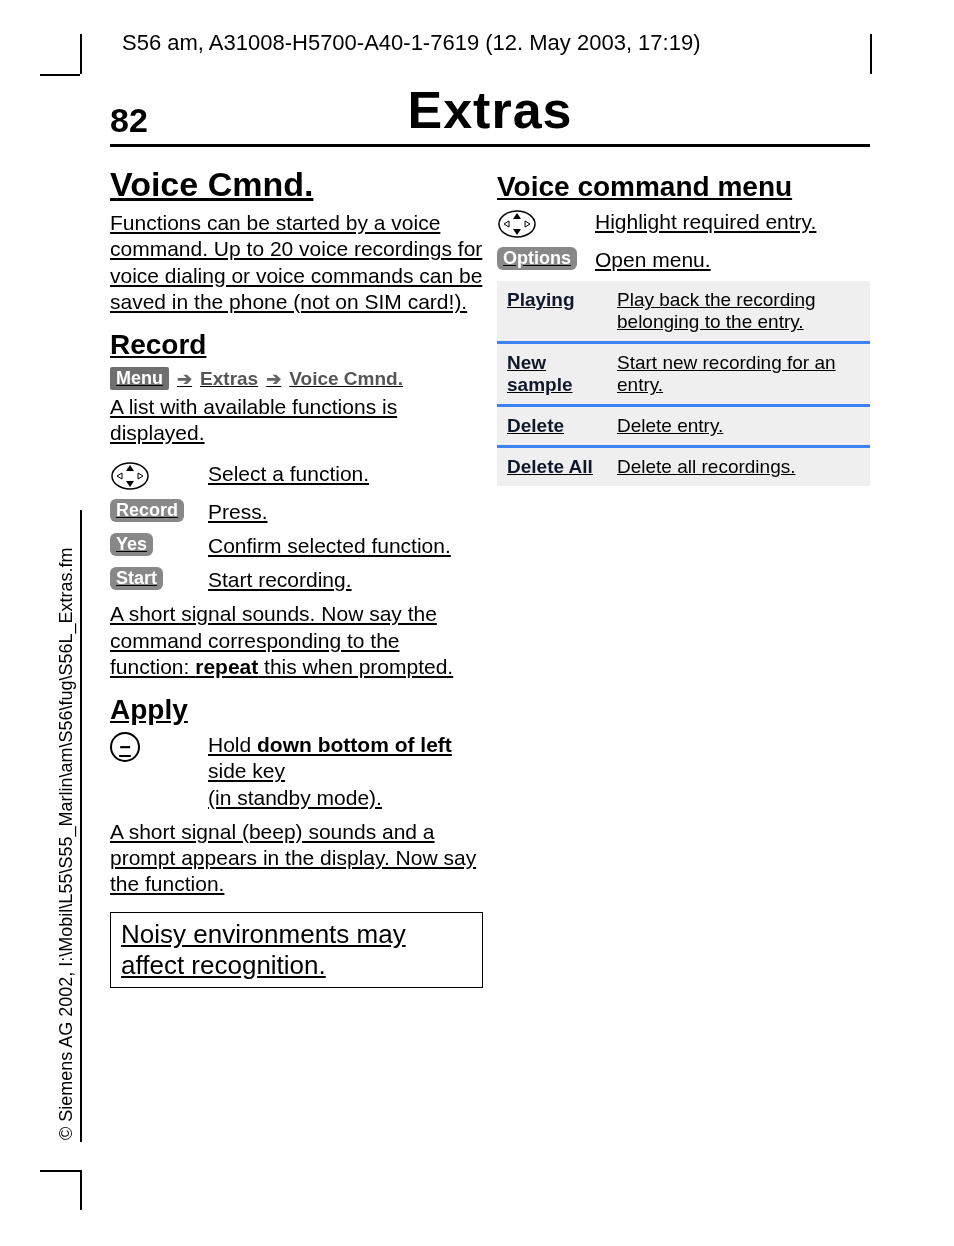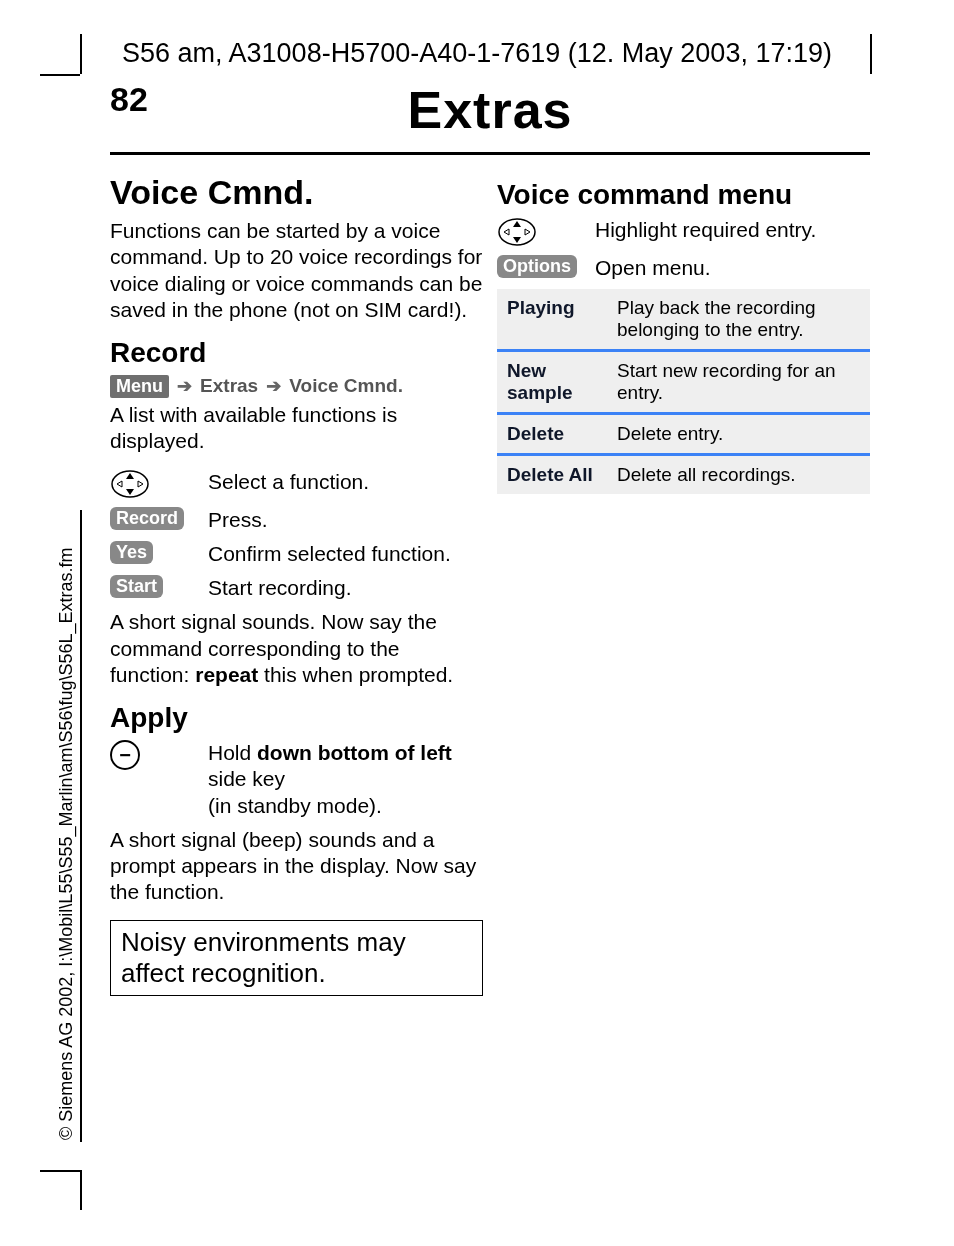--- a/index.html
+++ b/index.html
@@ -10,36 +10,36 @@
     font-family: Arial, Helvetica, sans-serif;
     color: #000;
     position: relative;
   }
   .crop-tl { position: absolute; top: 74px; left: 40px; width: 40px; height: 2px; background: #000; }
   .crop-tl-v { position: absolute; top: 34px; left: 80px; width: 2px; height: 40px; background: #000; }
   .crop-tr { position: absolute; top: 34px; left: 870px; width: 2px; height: 40px; background: #000; }
   .crop-bl { position: absolute; top: 1170px; left: 40px; width: 40px; height: 2px; background: #000; }
   .crop-bl-v { position: absolute; top: 1170px; left: 80px; width: 2px; height: 40px; background: #000; }
   .header-line {
-    position: absolute; top: 38px; left: 122px;
-    font-size: 27px;
+    position: absolute; top: 30px; left: 122px;
+    font-size: 22px;
   }
   .page-frame {
     position: absolute;
     top: 80px; left: 110px; width: 760px;
   }
-  .title-row { display: flex; border-bottom: 3px solid #000; padding-bottom: 12px; margin-bottom: 18px;}
+  .title-row { display: flex; align-items: flex-end; border-bottom: 3px solid #000; padding-bottom: 4px; margin-bottom: 18px;}
   .page-num { font-size: 34px; font-weight: bold; width: 80px; }
   .page-title { font-size: 52px; font-weight: bold; flex: 1; text-align: center; margin-right: 80px; letter-spacing: 1px;}
-  .cols { display: flex; gap: 14px; }
+  .cols { display: flex; gap: 14px; text-decoration: underline; }
   .col { flex: 1; min-width: 0; }
   .h1 { font-size: 34px; font-weight: bold; margin-bottom: 6px; }
   .body { font-size: 21px; line-height: 1.25; margin-bottom: 14px; }
   .h2 { font-size: 28px; font-weight: bold; margin-bottom: 6px; margin-top: 6px;}
-  .nav-line { font-size: 19px; color: #555; font-weight: bold; display: flex; align-items: flex-start; gap: 8px; margin-bottom: 4px; flex-wrap: wrap;}
+  .nav-line { font-size: 19px; color: #555; font-weight: bold; display: flex; align-items: center; gap: 8px; margin-bottom: 4px; flex-wrap: wrap;}
   .softkey { display: inline-block; background: #6f6f6f; color: #fff; font-weight: bold; font-size: 18px; padding: 1px 6px; border-radius: 2px;}
   .softkey-light { display: inline-block; background: #888; color: #fff; font-weight: bold; font-size: 18px; padding: 1px 6px; border-radius: 6px;}
   .arrow { color: #666; font-weight: bold; font-size: 18px;}
   .action-row { display: flex; gap: 20px; margin-bottom: 8px; }
   .action-icon-col { width: 78px; flex-shrink: 0; display: flex; align-items: flex-start; }
   .action-text { font-size: 21px; line-height: 1.25; }
   .nav-icon-svg { width: 40px; height: 30px; }
   .minus-icon { width: 30px; height: 30px; border: 2px solid #000; border-radius: 50%; display: flex; align-items: center; justify-content: center; font-size: 20px; font-weight: bold; line-height: 1;}
   .note-box { border: 1.5px solid #000; padding: 6px 10px; font-size: 26px; line-height: 1.2; margin-top: 8px;}
   .menu-table { width: 100%; border-collapse: collapse; margin-top: 8px; font-size: 19px;}

